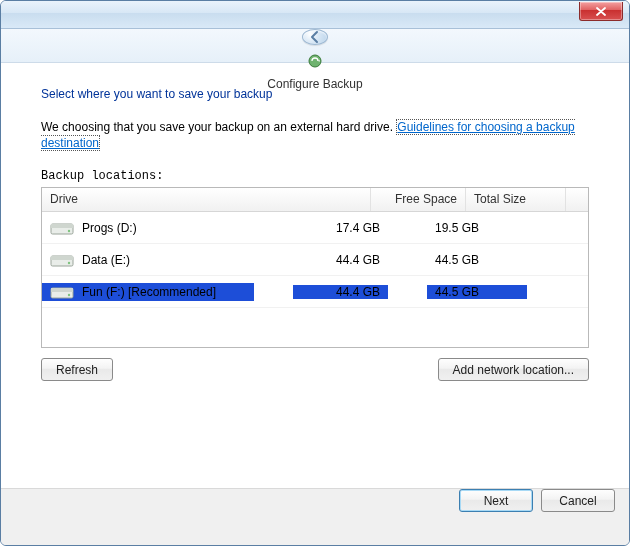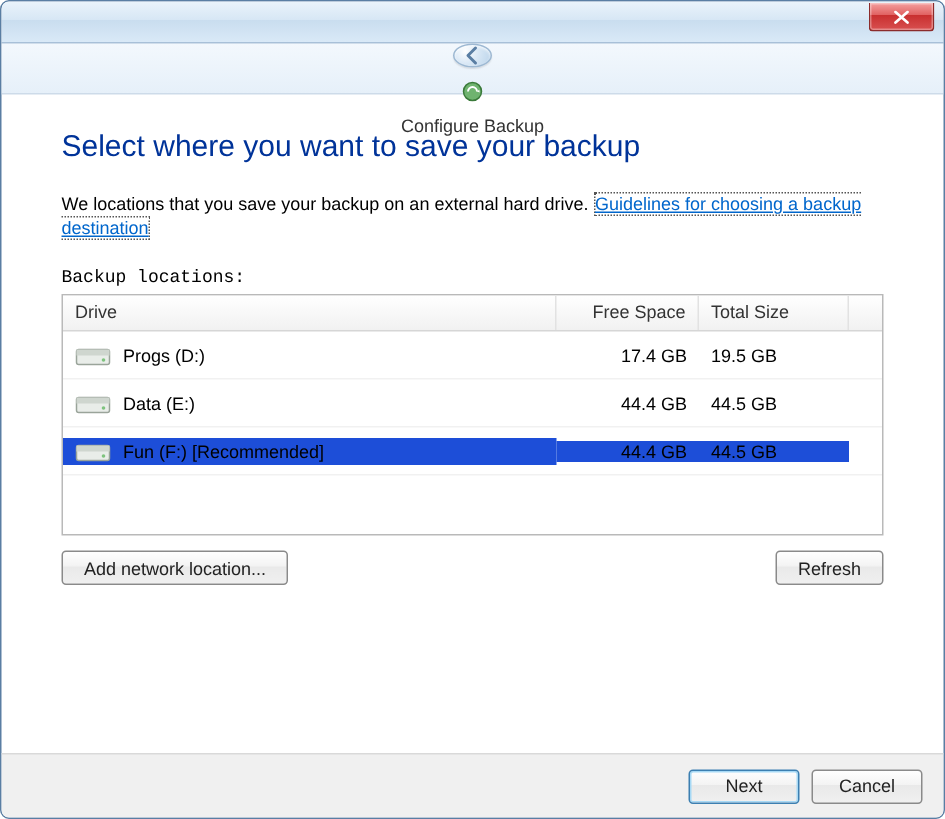--- a/index.html
+++ b/index.html
@@ -63,21 +63,21 @@
   }
   .nav-title { color:#333; }
   .content {
     flex: 1;
     padding: 18px 40px 10px 40px;
     overflow: hidden;
     position: relative;
   }
   .heading {
     color: #003399;
-    font-size: 20px;
+    font-size: 12px;
     font-weight: normal;
     margin: 6px 0 18px 0;
   }
   .recommend {
     color:#000;
     line-height: 1.35;
     margin-bottom: 18px;
   }
   .linklike {
     color: #0066cc;
@@ -111,20 +111,21 @@
   }
   .col-drive { flex: 1; }
   .col-free  { width: 95px; text-align: right; }
   .col-total { width: 100px; }
   .col-spare { width: 22px; border-right:none;}
   .grid-row {
     display:flex;
     align-items:center;
     height: 32px;
     border-bottom: 1px solid #f1f1f1;
+    gap: 39px;
   }
   .gr-cell {
     padding: 0 8px;
     overflow:hidden; white-space:nowrap;
   }
   .gr-drive {
     flex:1;
     display:flex; align-items:center; gap:8px;
   }
   .row-selected .gr-cell { background: #1d4ed8; }
@@ -143,25 +144,24 @@
     border-radius: 3px;
     background: linear-gradient(to bottom, #fefefe 0%, #f3f3f3 45%, #e9e9e9 46%, #f0f0f0 100%);
     cursor: pointer;
     color:#222;
   }
   .btn-default {
     border: 1px solid #3c7fb1;
     box-shadow: 0 0 0 1px #a7d9f5 inset;
   }
   .footer {
-    height: 43px;
+    height: 57px;
     background: #f0f0f0;
     border-top: 1px solid #d9d9d9;
     display:flex;
-    align-items:center;
     justify-content:flex-end;
     padding: 0 14px;
     gap: 8px;
   }
   .footer .btn { min-width: 74px; }
 </style>
 </head>
 <body>
 
 <div class="window">
@@ -187,21 +187,21 @@
         <path d="M11 8 l1.5 -1.2 l0.3 1.9 z" fill="#fff"></path>
       </svg>
     </span>
     <span class="nav-title">Configure Backup</span>
   </div>
 
   <div class="content">
     <div class="heading">Select where you want to save your backup</div>
 
     <div class="recommend">
-      <span>We locations that you save your backup on an external hard drive. </span><a class="linklike">Guidelines for choosing a backup destination</a>
+      <span>We choosing that you save your backup on an external hard drive. </span><a class="linklike">Guidelines for choosing a backup destination</a>
     </div>
 
     <div class="label-locs">Backup locations:</div>
 
     <div class="grid">
       <div class="grid-header">
         <div class="gh-cell col-drive">Drive</div>
         <div class="gh-cell col-free">Free Space</div>
         <div class="gh-cell col-total">Total Size</div>
         <div class="gh-cell col-spare"></div>
@@ -243,22 +243,22 @@
               <span>Fun (F:) [Recommended]</span>
             </div>
             <div class="gr-cell col-free">44.4 GB</div>
             <div class="gr-cell col-total">44.5 GB</div>
             <div class="gr-cell col-spare"></div>
           </div>
         </div>
     </div>
 
     <div class="under-grid">
+      <button class="btn">Refresh</button>
       <button class="btn">Add network location...</button>
-      <button class="btn">Refresh</button>
     </div>
   </div>
 
   <div class="footer">
     <button class="btn btn-default">Next</button>
     <button class="btn">Cancel</button>
   </div>
 
 </div>
 

